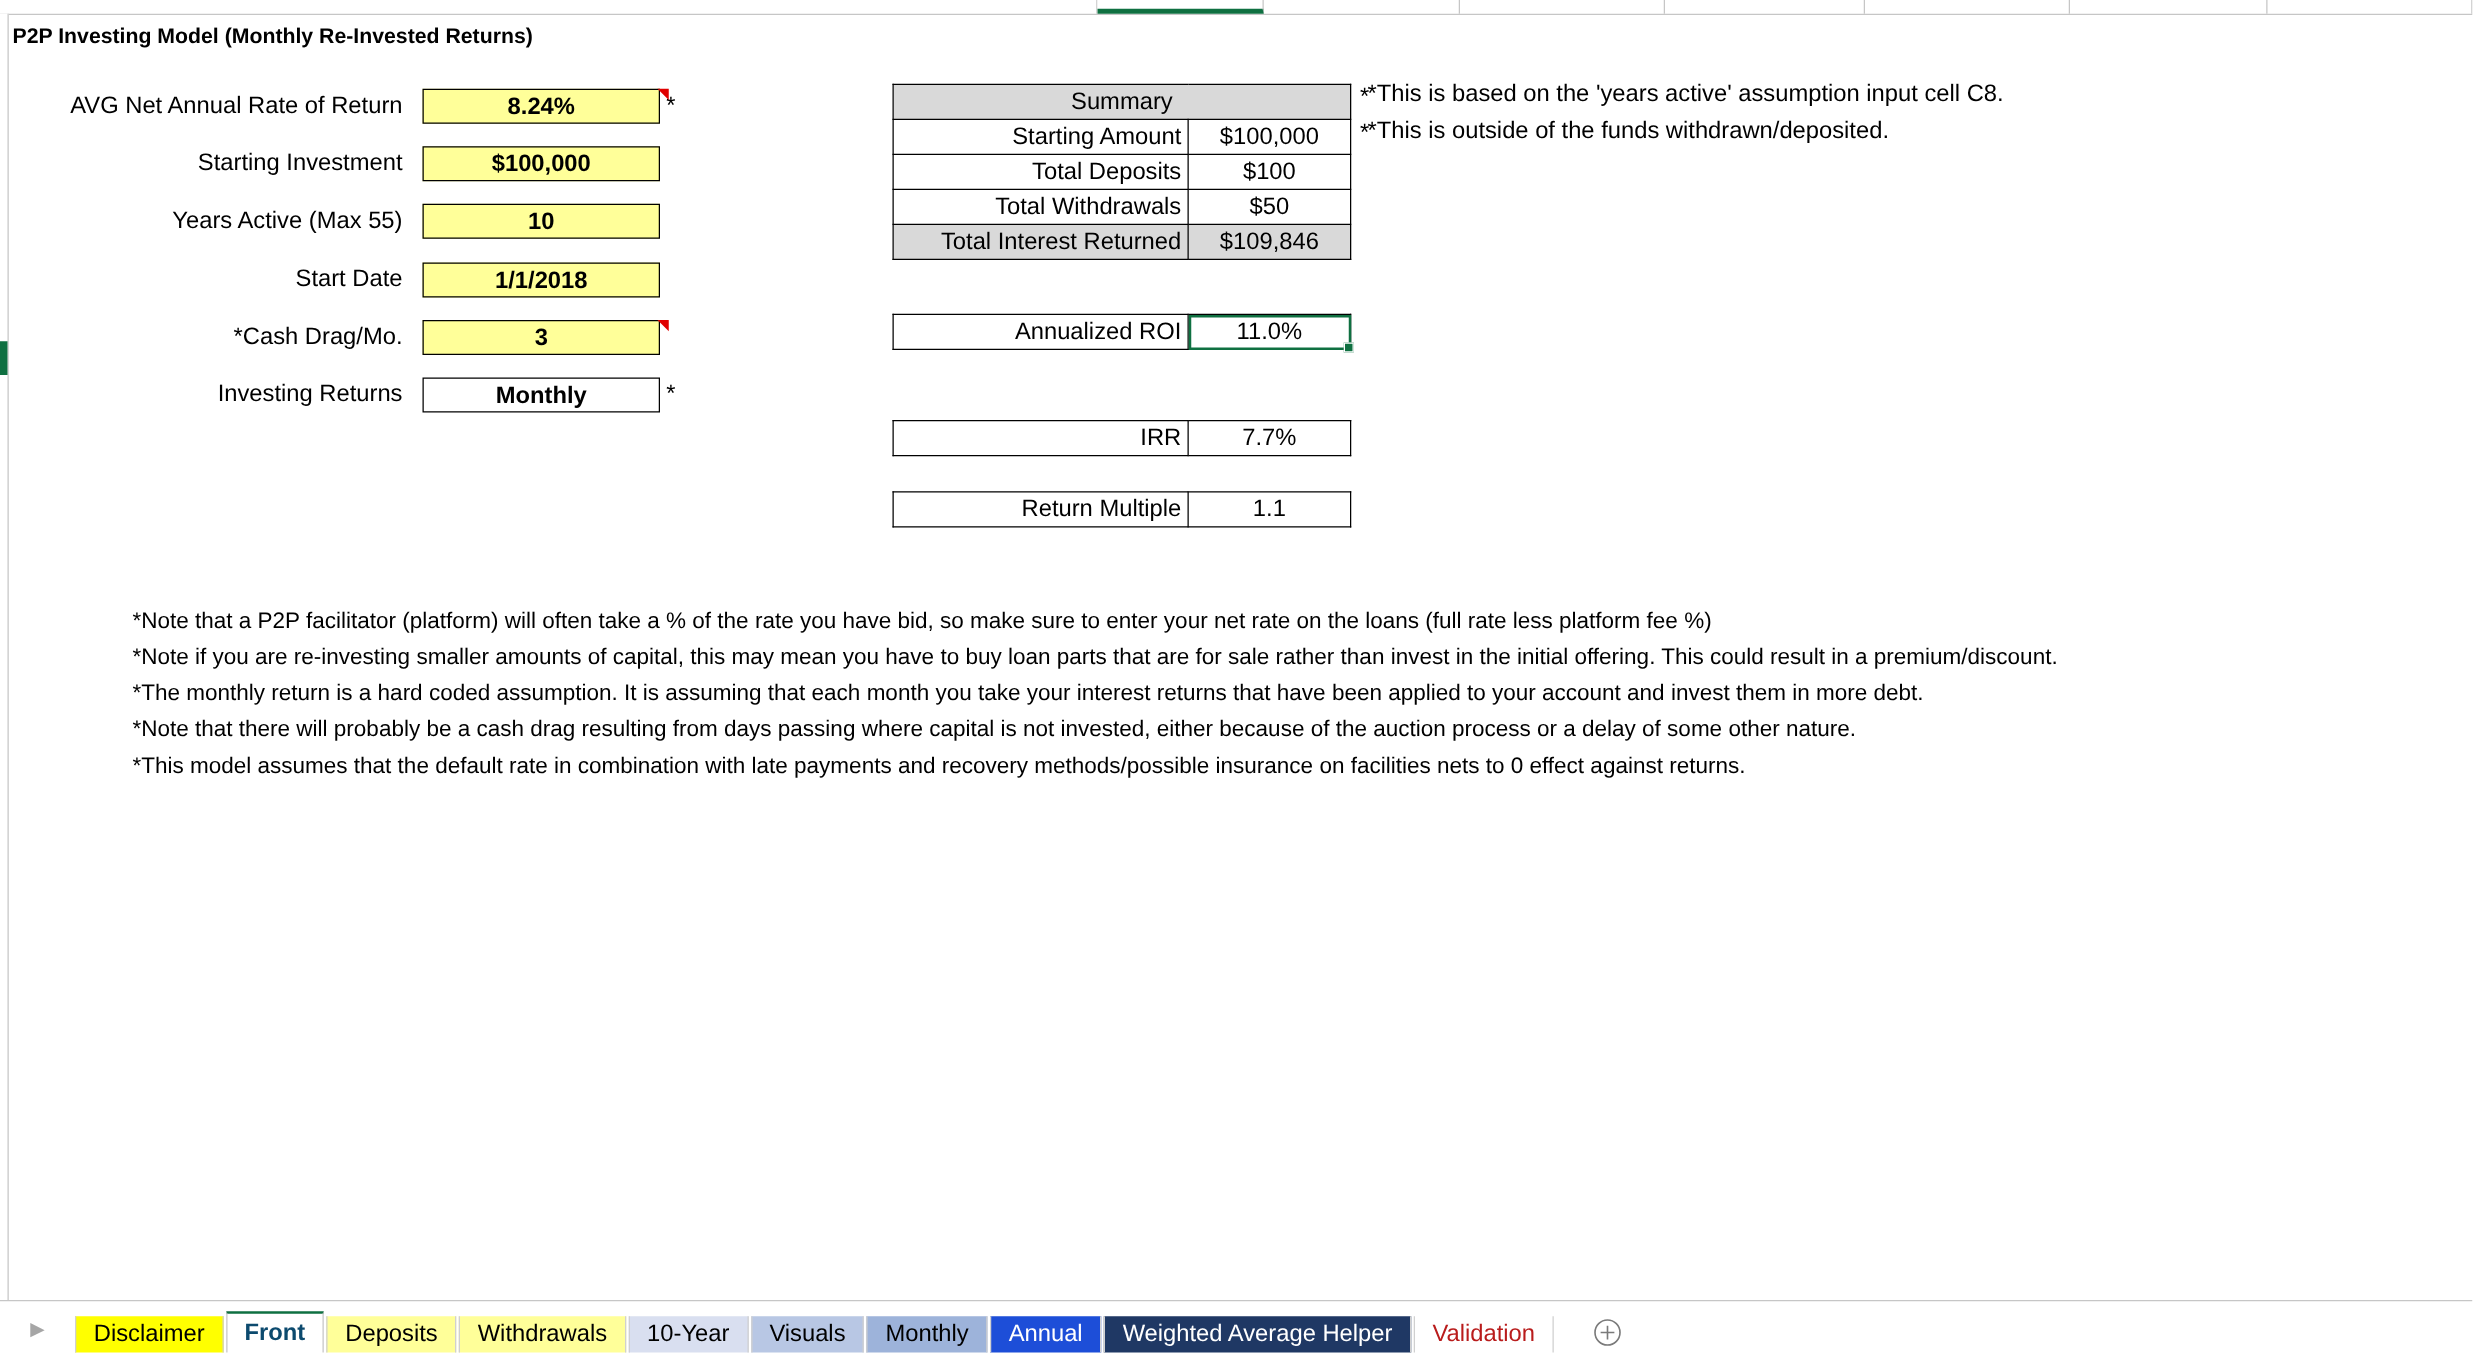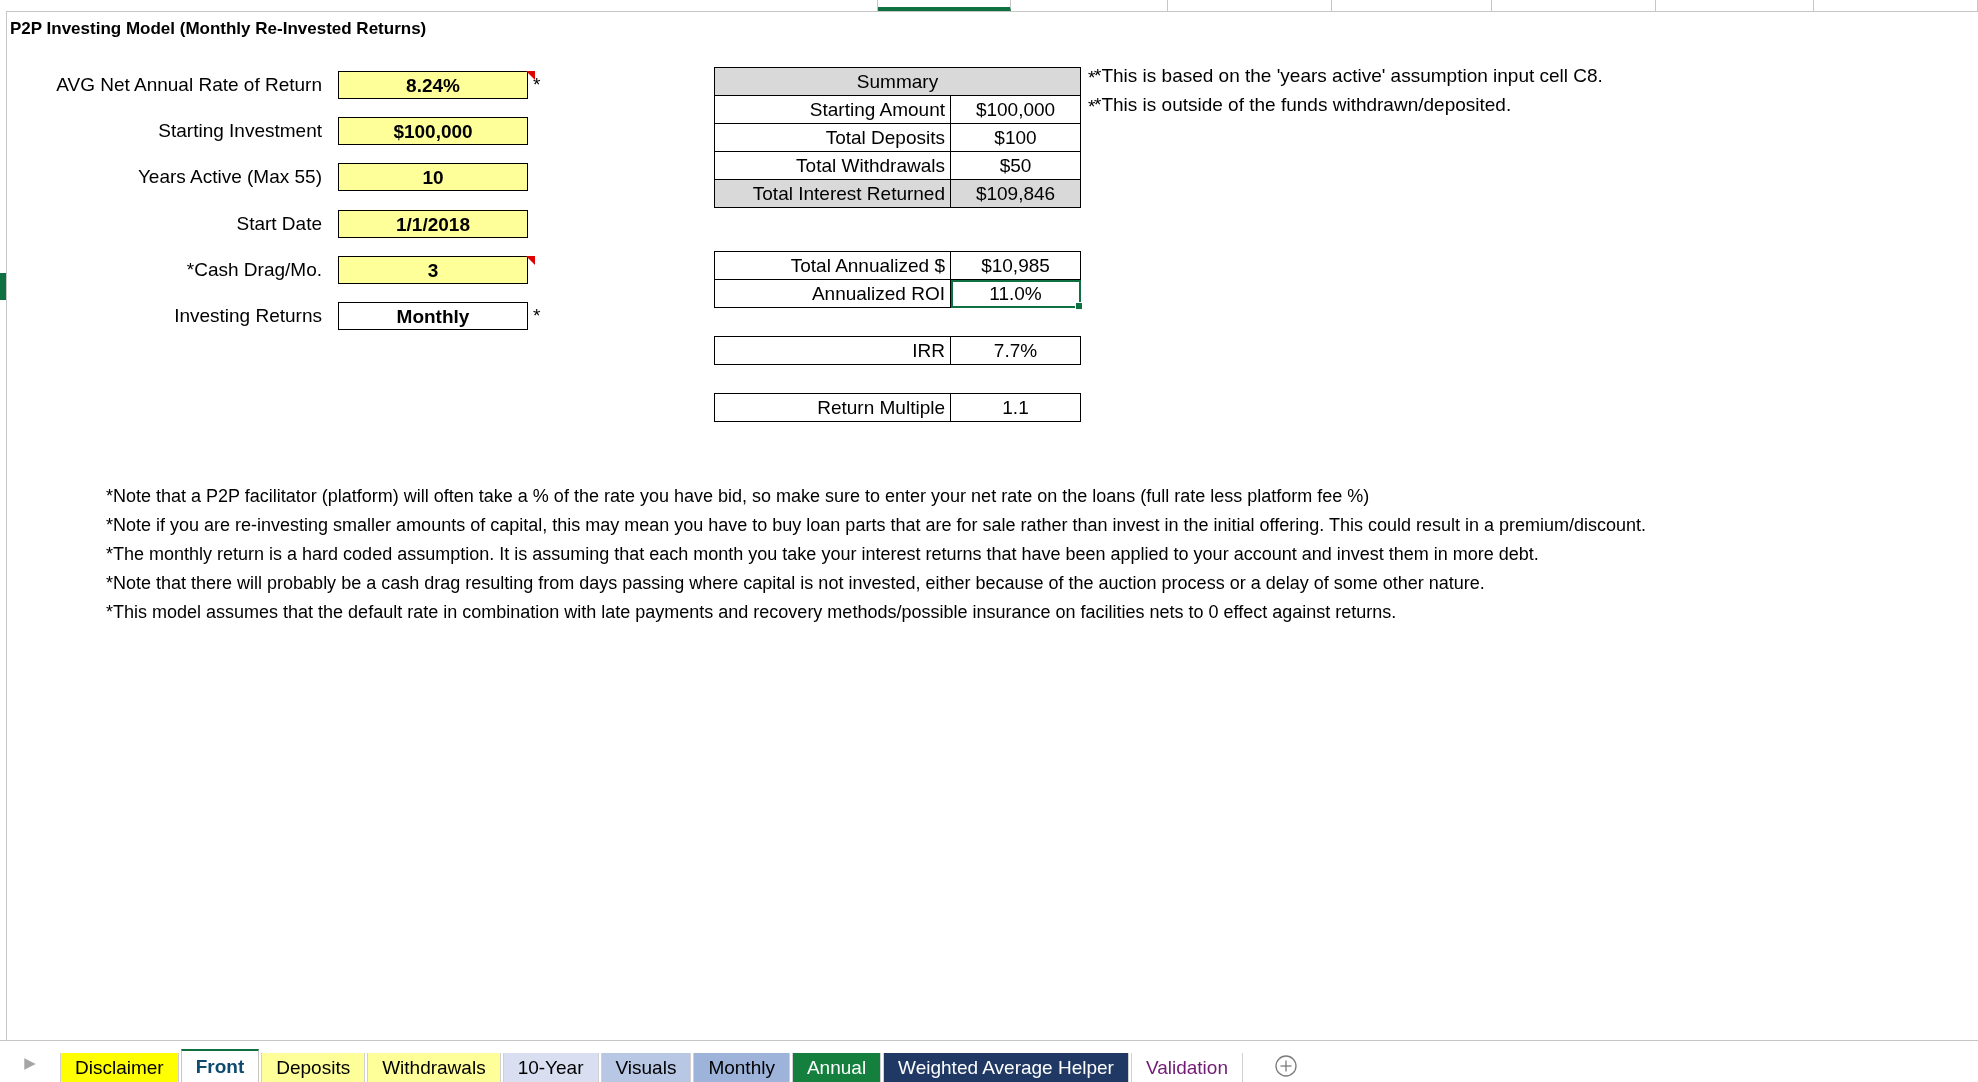--- a/index.html
+++ b/index.html
@@ -109,21 +109,21 @@
   .tab{
     height:30px;line-height:30px;padding:0 14px;margin-right:2px;
     font-size:19px;color:#000000;white-space:nowrap;position:relative;
     box-sizing:border-box;border-left:1px solid #d0d0d0;border-right:1px solid #d0d0d0;
   }
   .tab.active{
     background:#ffffff;font-weight:bold;color:#0c4a6e;
     border-top:2px solid #0f7041;border-left:1px solid #c6c6c6;border-right:1px solid #c6c6c6;
     height:34px;line-height:32px;
   }
-  .tab.dim{color:#701a75;}
+  .tab.dim{color:#b91c1c;}
   #tab-add{
     width:46px;height:34px;display:flex;align-items:center;justify-content:center;
     margin-left:18px;
   }
   #tab-add svg{display:block;}
 </style>
 </head>
 <body>
 
 <div id="col-header-strip">
@@ -198,24 +198,20 @@
     </tr>
     <tr>
       <td class="lbl shade">Total Interest Returned</td>
       <td class="val shade">$109,846</td>
     </tr>
   </tbody>
     </table>
 
   <table class="xtable" style="left:706px;top:239px;">
     <tbody>
-        <tr>
-      <td class="lbl">Total Annualized $</td>
-      <td class="val">$10,985</td>
-    </tr>
     <tr>
       <td class="lbl">Annualized ROI</td>
       <td class="val selcell">11.0%</td>
     </tr>
   </tbody>
     </table>
 
   <table class="xtable" style="left:706px;top:324px;">
     <tbody>
         <tr>
@@ -267,21 +263,21 @@
   </div>
   <div class="tab" style="background:#d9dff0;">
     <span>10-Year</span>
   </div>
   <div class="tab" style="background:#b8c7e4;">
     <span>Visuals</span>
   </div>
   <div class="tab" style="background:#9db3da;">
     <span>Monthly</span>
   </div>
-  <div class="tab" style="background:#15803d;color:#ffffff;">
+  <div class="tab" style="background:#1d4ed8;color:#ffffff;">
     <span>Annual</span>
   </div>
   <div class="tab" style="background:#1f3864;color:#ffffff;">
     <span>Weighted Average Helper</span>
   </div>
   <div class="tab dim" style="background:#ffffff;">
     <span>Validation</span>
   </div>
 
   <div id="tab-add">

